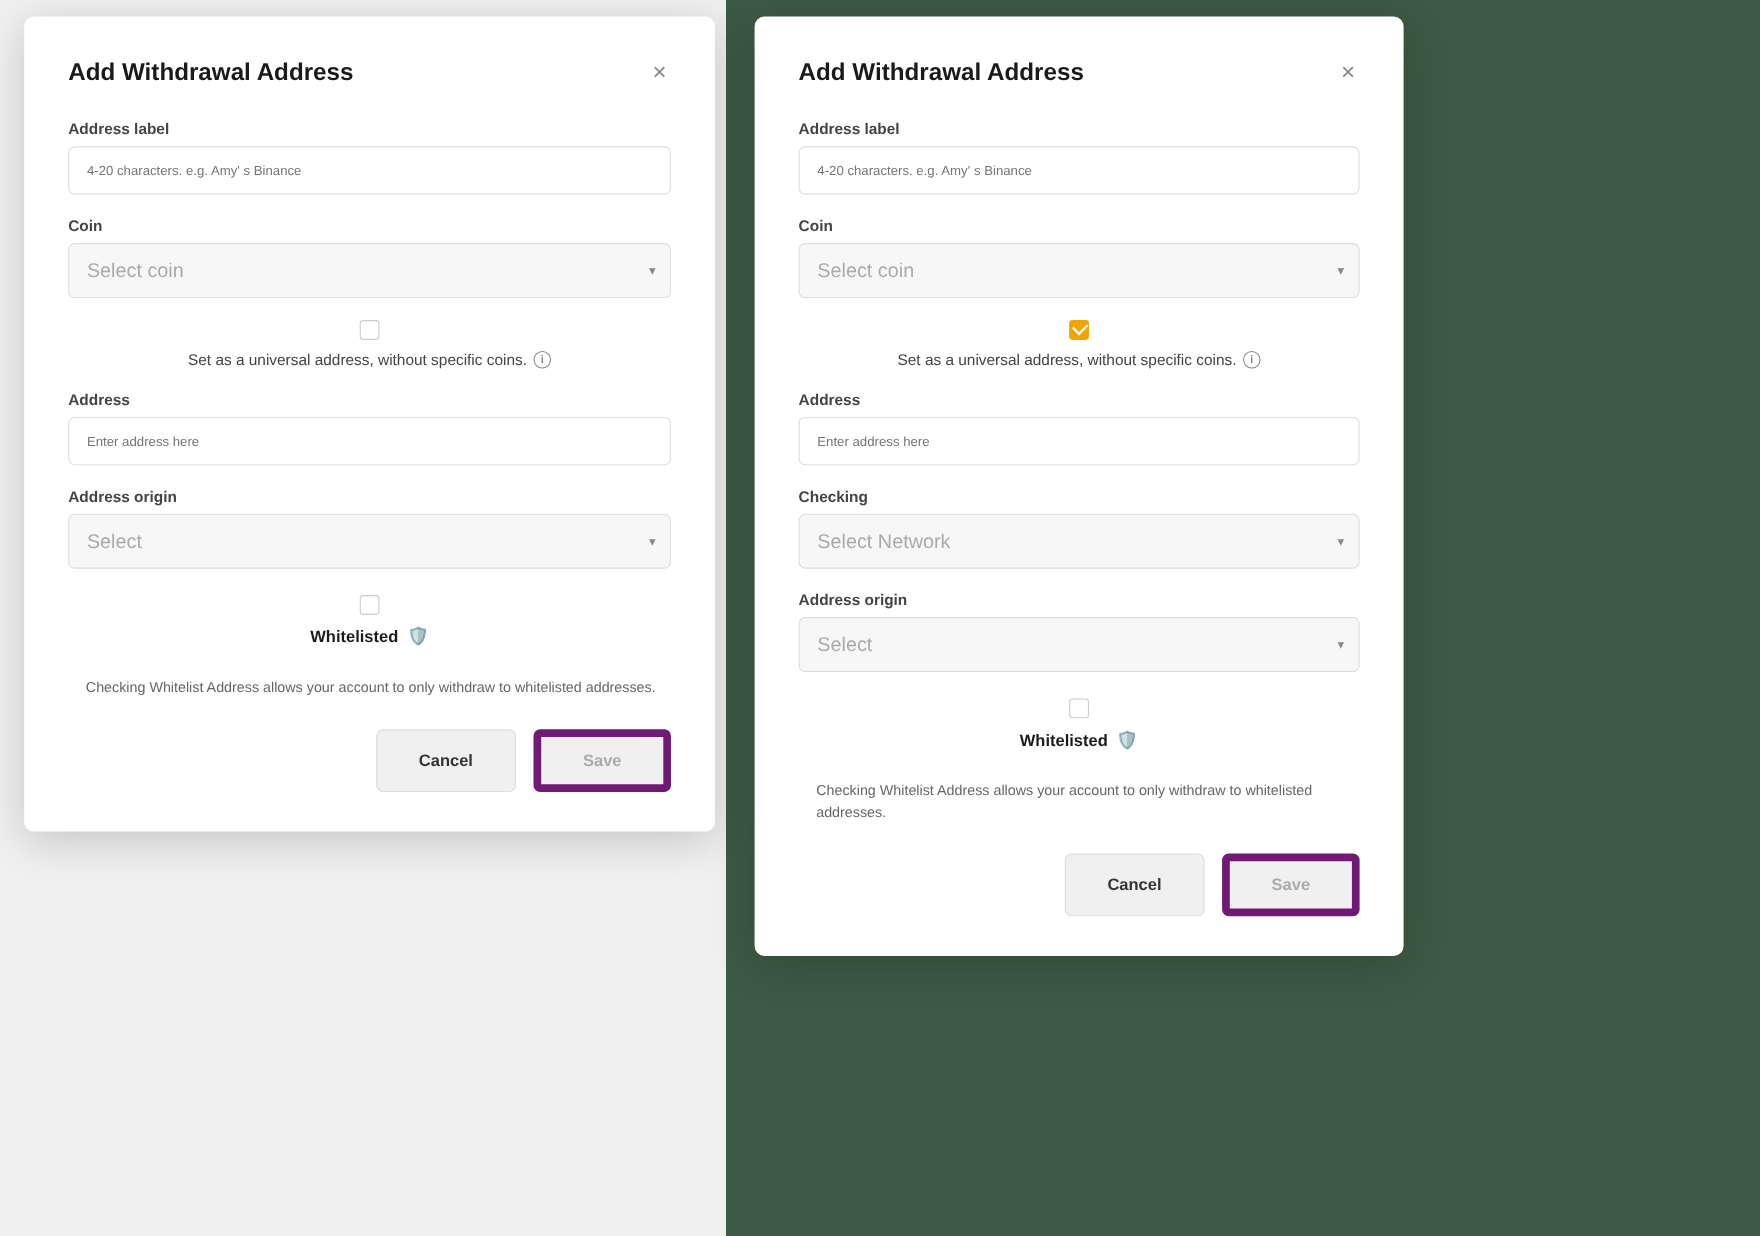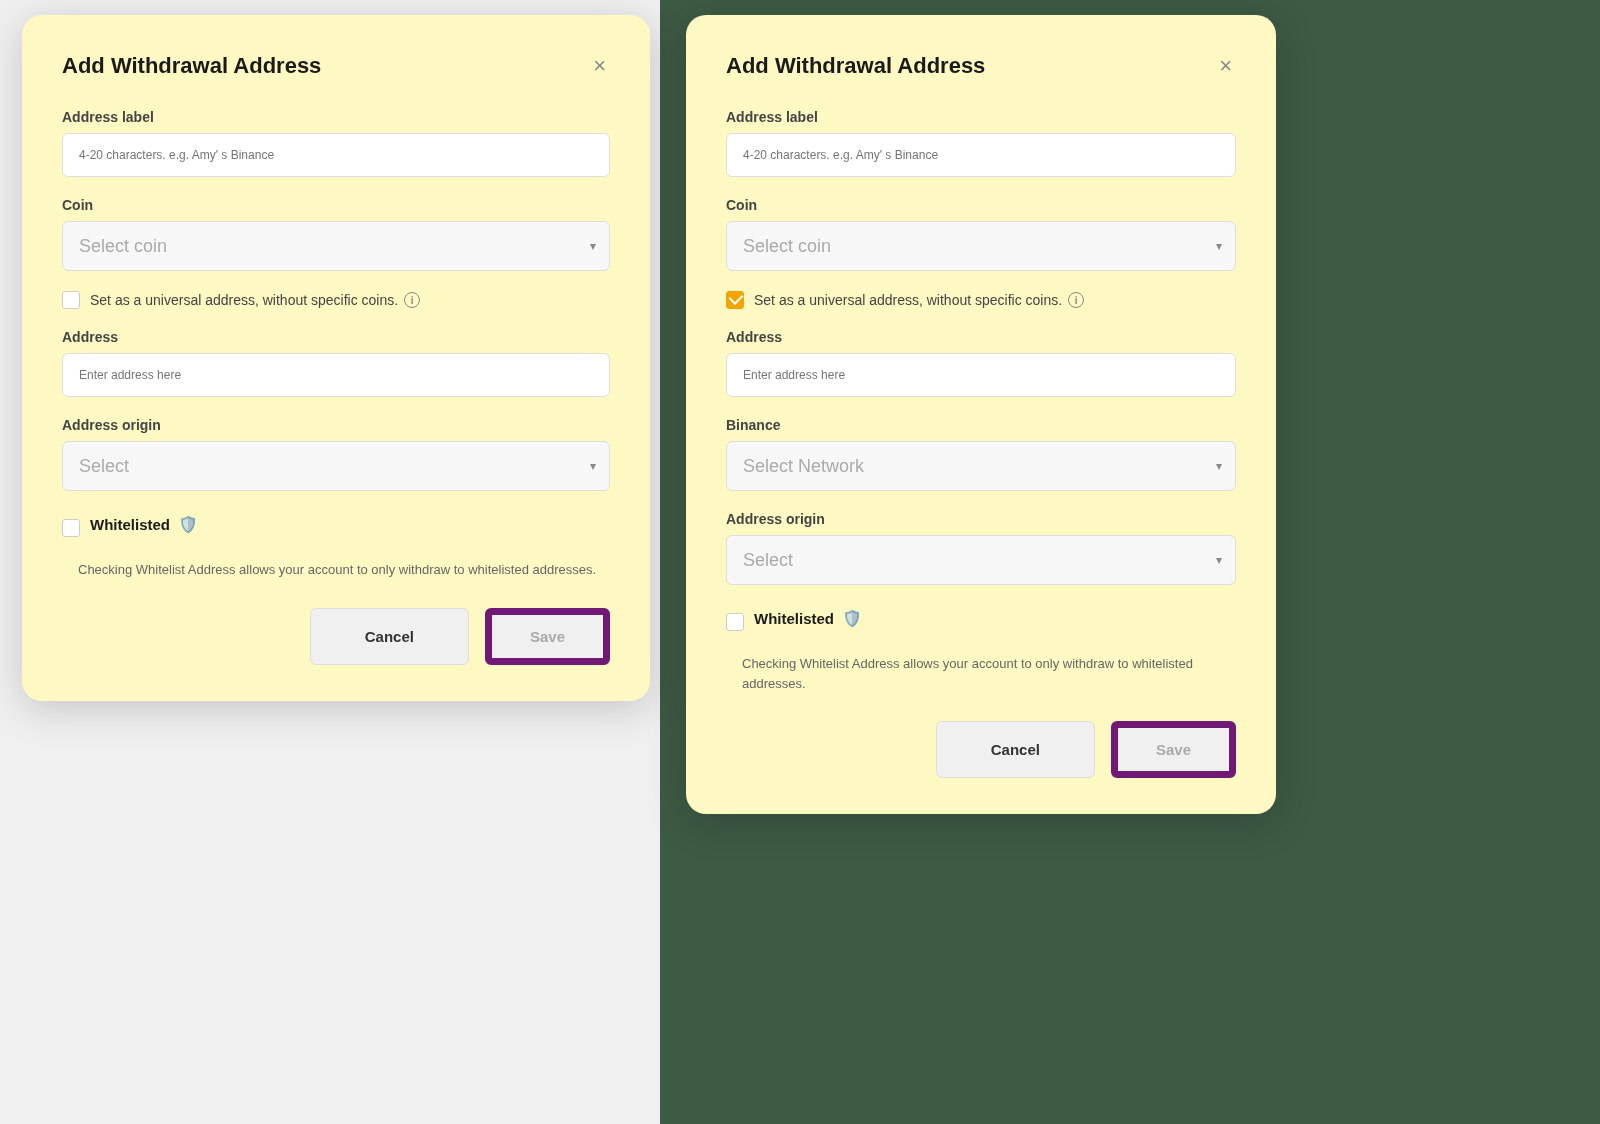--- a/index.html
+++ b/index.html
@@ -32,22 +32,22 @@
       width: 1600px;
       height: 1124px;
       display: flex;
       align-items: flex-start;
       justify-content: flex-start;
       padding-top: 15px;
     }
 
     
     .modal {
-      background: #fef9c3;
-      border-radius: 20px;
+      background: #ffffff;
+      border-radius: 9px;
       box-shadow: 0 8px 40px rgba(0,0,0,0.18);
       padding: 36px 40px 36px 40px;
       position: absolute;
     }
 
     .modal-left {
       left: 22px;
       top: 15px;
       width: 628px;
     }
@@ -133,20 +133,21 @@
       pointer-events: none;
       color: #888;
       font-size: 12px;
     }
 
     .checkbox-row {
       display: flex;
       align-items: center;
       gap: 10px;
       margin-bottom: 20px;
+      flex-direction: column;
     }
 
     .checkbox-input {
       width: 18px;
       height: 18px;
       border: 1.5px solid #ccc;
       border-radius: 3px;
       appearance: none;
       -webkit-appearance: none;
       cursor: pointer;
@@ -222,21 +223,21 @@
     }
 
     .modal-footer {
       display: flex;
       justify-content: flex-end;
       gap: 16px;
       margin-top: 28px;
     }
 
     .btn-cancel {
-      padding: 13px 54px;
+      padding: 13px 38px;
       border: 1px solid #ddd;
       background: #f0f0f0;
       border-radius: 6px;
       font-size: 15px;
       font-weight: 600;
       color: #333;
       cursor: pointer;
     }
 
     .btn-save {
@@ -347,21 +348,21 @@
         <span class="info-icon">i</span>
       </label>
     </div>
 
     <div class="form-group">
       <label class="form-label">Address</label>
       <input class="form-input" type="text" placeholder="Enter address here" style="">
     </div>
 
     <div class="form-group">
-      <label class="form-label">Binance</label>
+      <label class="form-label">Checking</label>
       <div class="select-wrapper">
         <select class="form-select">
           <option value="">Select Network</option>
         </select>
         <span class="select-arrow">▾</span>
       </div>
     </div>
 
     <div class="form-group">
       <label class="form-label">Address origin</label>

